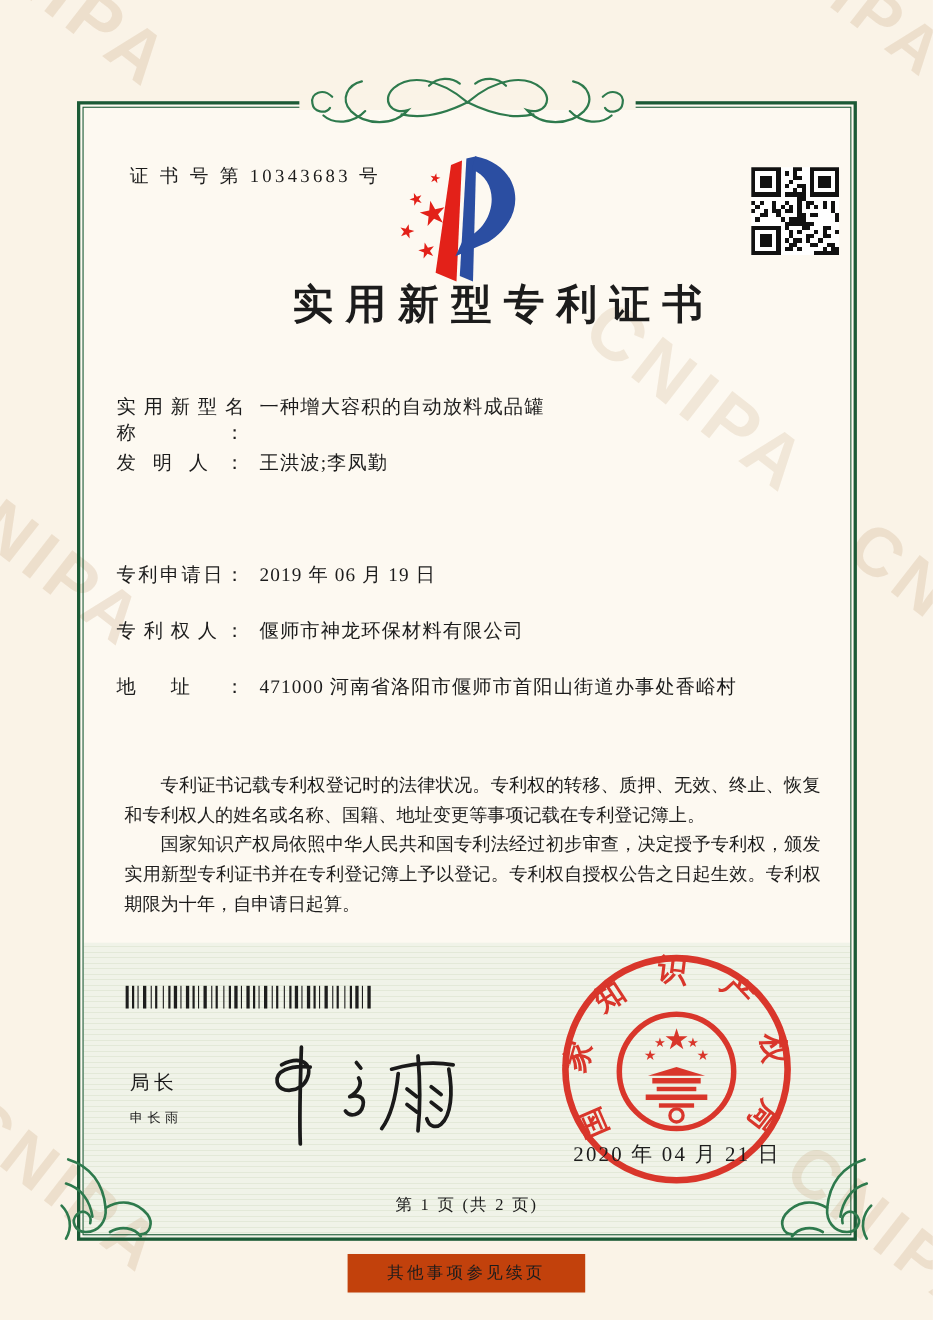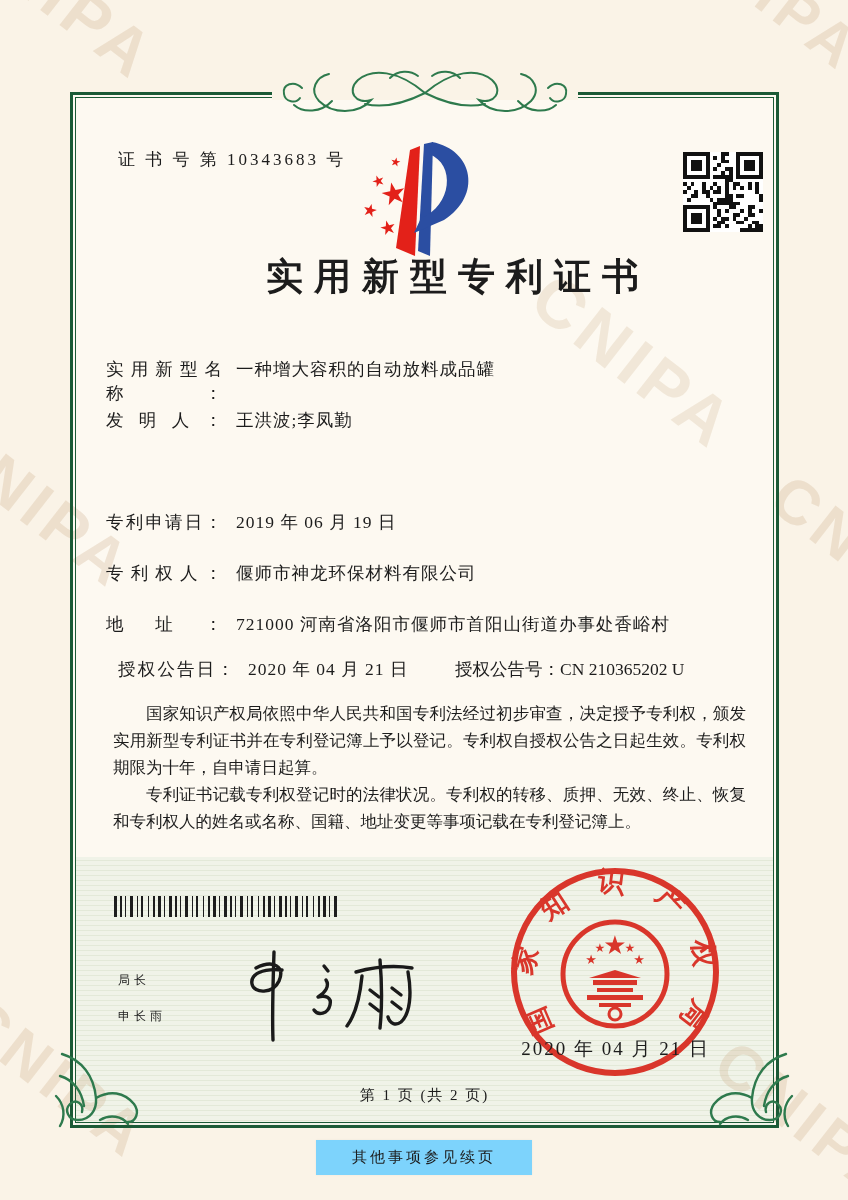--- a/index.html
+++ b/index.html
@@ -79,36 +79,36 @@
   .grant-row { position:absolute; left:118px; top:657px; width:640px; font-size:17.5px; }
   .grant-no { position:absolute; left:337px; top:0; }
   .paras {
     position:absolute; left:113px; top:700px; width:633px;
     font-size:16.5px; line-height:27px; text-align:justify;
   }
   .paras p { text-indent:2em; }
 
   .barcode { position:absolute; left:114px; top:896px; }
 
-  .signer-title { position:absolute; left:118px; top:972px;  font-size:12px; letter-spacing:4px; }
+  .signer-title { position:absolute; left:118px; top:972px;  font-size:18px; letter-spacing:4px; }
   .signer-name  { position:absolute; left:118px; top:1008px; font-size:12px; letter-spacing:4px; }
   .signature    { position:absolute; left:228px; top:942px; z-index:7; }
 
   .seal { position:absolute; left:505px; top:862px; z-index:7; }
   .seal-date {
     position:absolute; left:518px; top:1036px; width:195px; text-align:center;
     font-size:19px; letter-spacing:2px; z-index:8;
   }
   .page-num {
     position:absolute; left:70px; top:1086px; width:709px; text-align:center;
     font-size:15px; letter-spacing:2px;
   }
   .note-box {
     position:absolute; left:50%; top:1140px; transform:translateX(-50%);
-    background:#7dd3fc; padding:8px 36px; font-size:15px; letter-spacing:3px;
+    background:#c2410c; padding:8px 36px; font-size:15px; letter-spacing:3px;
     box-shadow:0 0 2px rgba(0,0,0,.06); z-index:6;
   }
 </style>
 </head>
 <body>
 
 <div class="page">
 
   <div class="wm wm1">CNIPA</div>
   <div class="wm wm2">CNIPA</div>
@@ -306,33 +306,27 @@
     <div class="field-row row-1">
       <span class="flabel">发明人：</span><span class="fvalue">王洪波;李凤勤</span>
     </div>
     <div class="field-row row-3">
       <span class="flabel">专利申请日：</span><span class="fvalue">2019 年 06 月 19 日</span>
     </div>
     <div class="field-row row-4">
       <span class="flabel">专利权人：</span><span class="fvalue">偃师市神龙环保材料有限公司</span>
     </div>
     <div class="field-row row-5">
-      <span class="flabel">地址：</span><span class="fvalue">721000 河南省洛阳市偃师市首阳山街道办事处香峪村</span>
-    </div>
-
-    <div class="grant-row">
-      <span class="flabel">授权公告日：</span><span class="fvalue">2020 年 04 月 21 日</span>
-      <span class="grant-no">
-        <span>授权公告号：</span><span>CN 210365202 U</span>
-      </span>
-    </div>
+      <span class="flabel">地址：</span><span class="fvalue">471000 河南省洛阳市偃师市首阳山街道办事处香峪村</span>
+    </div>
+
 
     <div class="paras">
+      <p>专利证书记载专利权登记时的法律状况。专利权的转移、质押、无效、终止、恢复和专利权人的姓名或名称、国籍、地址变更等事项记载在专利登记簿上。</p>
       <p>国家知识产权局依照中华人民共和国专利法经过初步审查，决定授予专利权，颁发实用新型专利证书并在专利登记簿上予以登记。专利权自授权公告之日起生效。专利权期限为十年，自申请日起算。</p>
-      <p>专利证书记载专利权登记时的法律状况。专利权的转移、质押、无效、终止、恢复和专利权人的姓名或名称、国籍、地址变更等事项记载在专利登记簿上。</p>
     </div>
 
     <svg class="barcode" width="228" height="21" viewBox="0 0 228 21">
       <g id="bc-bars" fill="#1d1d1d">
           <rect x="0" y="0" width="3" height="21"></rect>
           <rect x="6" y="0" width="2" height="21"></rect>
           <rect x="11" y="0" width="1" height="21"></rect>
           <rect x="16" y="0" width="3" height="21"></rect>
           <rect x="23" y="0" width="1" height="21"></rect>
           <rect x="27" y="0" width="2" height="21"></rect>

